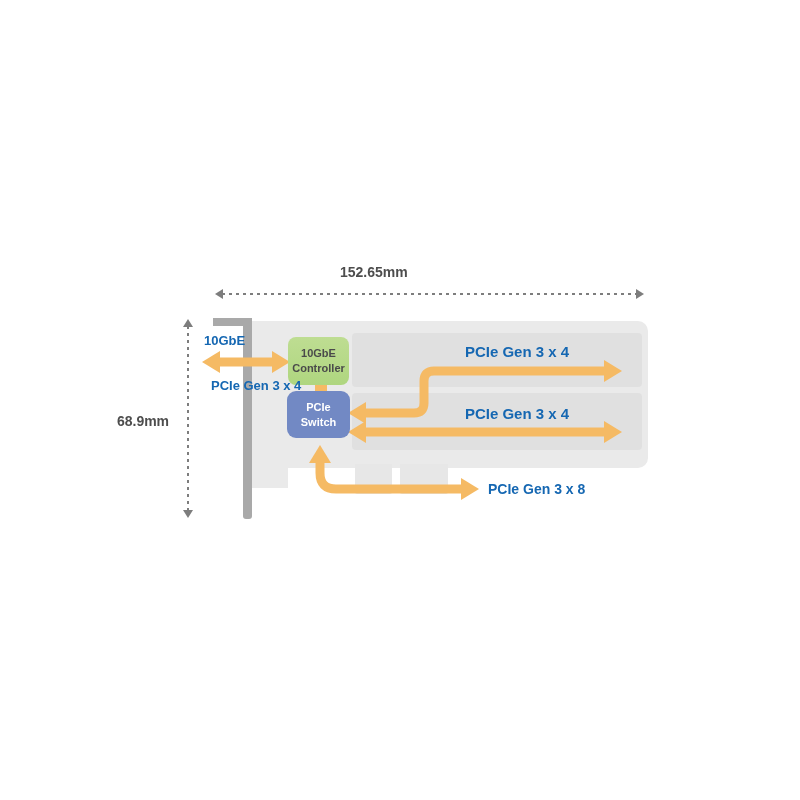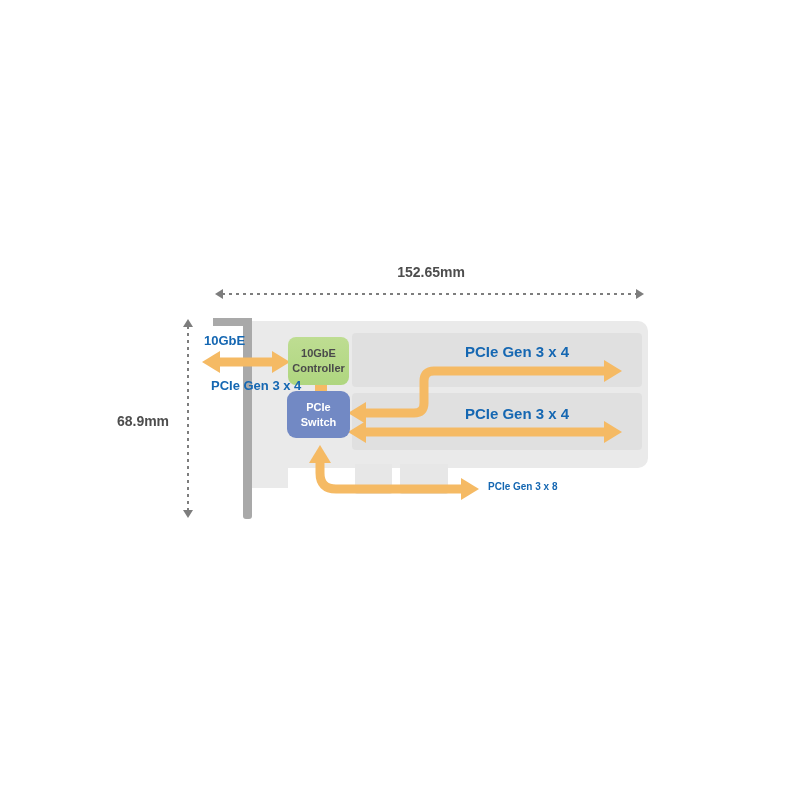--- a/index.html
+++ b/index.html
@@ -42,23 +42,23 @@
     background:linear-gradient(180deg,var(--controller-green-light),var(--controller-green));
     color:var(--controller-text);}
   .chip-switch{left:287px;top:391px;width:63px;height:47px;border-radius:9px;
     background:var(--switch-blue);color:var(--switch-text);}
   
   .lbl{font-weight:bold;color:var(--label-blue);z-index:7;white-space:nowrap;}
   .lbl-10gbe{left:204px;top:333px;font-size:13px;}
   .lbl-ctrl-lane{left:211px;top:378px;font-size:13px;}
   .lbl-slot1{left:417px;top:343px;width:200px;text-align:center;font-size:15px;}
   .lbl-slot2{left:417px;top:405px;width:200px;text-align:center;font-size:15px;}
-  .lbl-host{left:488px;top:481px;font-size:10px;}
+  .lbl-host{left:488px;top:481px;font-size:14px;}
   .dim-lbl{font-weight:bold;color:var(--dimension-gray);font-size:14px;z-index:7;white-space:nowrap;}
-  .dim-width{left:331px;top:264px;width:200px;text-align:center;}
+  .dim-width{left:340px;top:264px;width:200px;}
   .dim-height{left:103px;top:413px;width:80px;text-align:center;}
 </style>
 </head>
 <body>
 
 <div class="stage">
 
   <div class="abs card-body"></div>
   <div class="abs card-ext"></div>
   <div class="abs card-tab1"></div>

